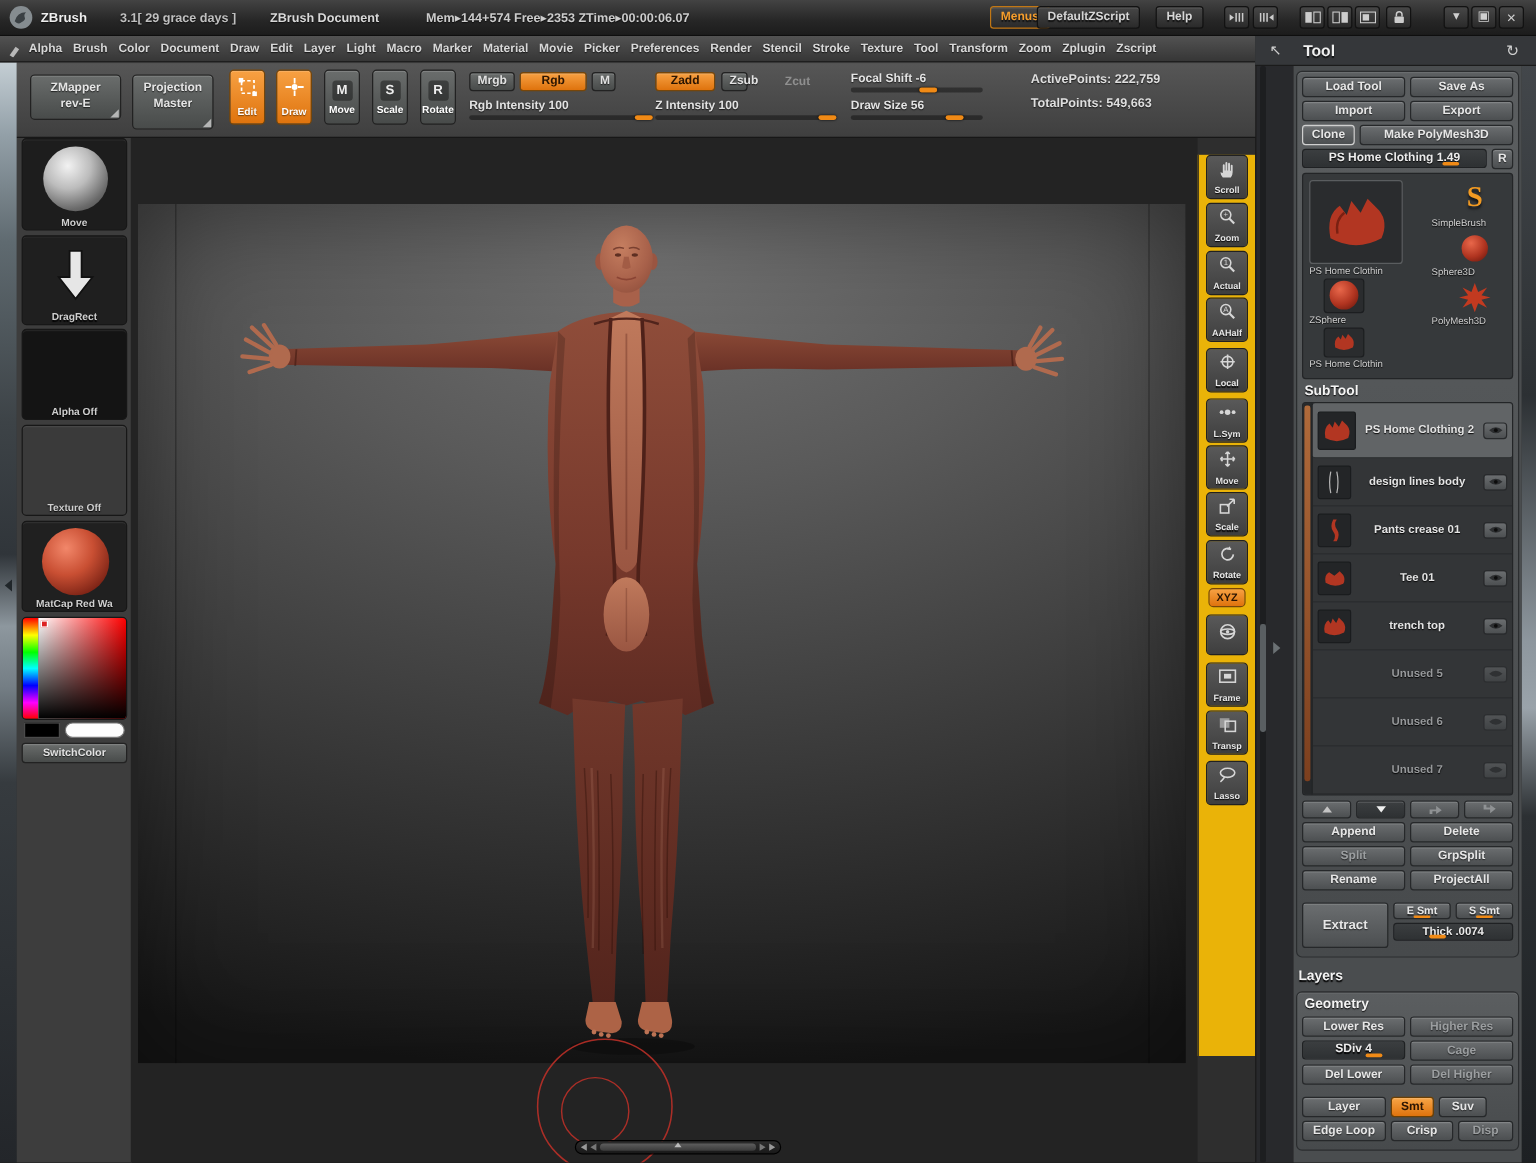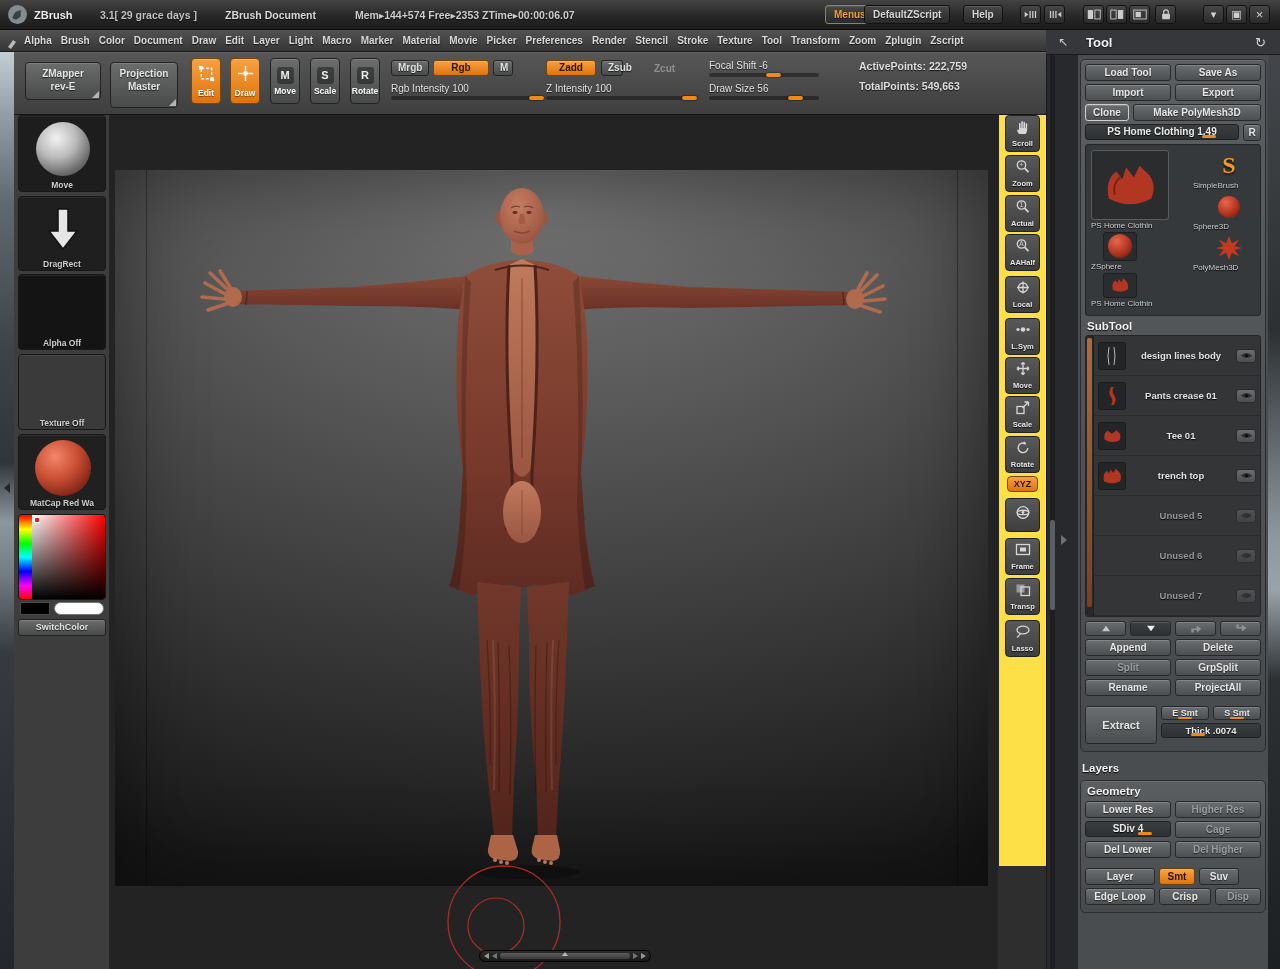--- a/index.html
+++ b/index.html
@@ -45,21 +45,21 @@
 .mode-btn.orange{background:linear-gradient(#f7a143,#df730d);border-color:#76460a}
 .mode-btn .ml{font-size:8.5px;font-weight:bold;color:#fff;text-shadow:0 1px 1px rgba(0,0,0,.5)}
 .letterbox{width:17px;height:17px;border-radius:3px;background:rgba(0,0,0,.38);color:#eee;
   font-size:11px;font-weight:bold;display:flex;align-items:center;justify-content:center}
 .small-btn{position:absolute;height:16px;line-height:14px;padding:0 6px;font-size:10px;font-weight:bold;
   color:#e2e2e2;background:linear-gradient(#6a6d6c,#484b4a);border:1px solid #222;border-radius:3px;
   text-align:center;box-shadow:inset 0 1px 0 rgba(255,255,255,.15)}
 .small-btn.orange{background:linear-gradient(#f7a143,#df730d);color:#2b1502;border-color:#76460a}
 .dimtext{position:absolute;font-size:10px;font-weight:bold;color:#8f8f8f}
 .slider-row{position:absolute}
-.slider-row .lab{font-size:10px;font-weight:normal;color:#e3e3e3;white-space:nowrap}
+.slider-row .lab{font-size:10px;font-weight:bold;color:#e3e3e3;white-space:nowrap}
 .track{position:relative;height:4px;background:rgba(0,0,0,.38);border-radius:2px;margin-top:2px}
 .thumb{position:absolute;top:0;height:4px;width:15px;background:#f08a16;border-radius:2px;box-shadow:0 0 2px #000}
 .ptstat{position:absolute;font-size:10.5px;font-weight:bold;color:#dedede}
 
 
 #left-edge{position:absolute;left:0;top:52px;width:14px;height:917px;
   background:linear-gradient(180deg,#c4ced4 0px,#93a0a8 60px,#5f6a70 150px,#3d4347 300px,#30353a 410px,#8d979e 470px,#747e85 520px,#363b3f 600px,#23262a 917px)}
 #right-edge{position:absolute;left:1268px;top:30px;width:12px;height:939px;
   background:linear-gradient(180deg,#45494d 0px,#2c3033 300px,#8e979e 505px,#9aa3aa 560px,#2c3033 650px,#1d2023 939px)}
 .collapse-tri{position:absolute;width:0;height:0}
@@ -84,21 +84,21 @@
 .docline{position:absolute;top:0;width:1px;height:716px;background:rgba(0,0,0,.35)}
 #gyro{position:absolute;left:331px;top:745px;width:128px;height:109px}
 #hscroll{position:absolute;left:369px;top:835px;width:172px;height:12px;background:linear-gradient(#2c2c2c,#191919);
   border:1px solid #000;border-radius:6px;display:flex;align-items:center;padding:0 4px;gap:3px}
 #hscroll .htri{width:0;height:0;border-top:3px solid transparent;border-bottom:3px solid transparent}
 #hscroll .hthumb{flex:1;height:6px;background:linear-gradient(#5d5d5d,#3a3a3a);border-radius:3px;position:relative}
 #hscroll .hthumb::after{content:"";position:absolute;left:50%;top:-1px;margin-left:-3px;width:0;height:0;
   border-left:3px solid transparent;border-right:3px solid transparent;border-bottom:4px solid #bbb}
 
 
-#right-strip{position:absolute;left:998px;top:115px;width:48px;height:751px;background:#fde047;border-left:1px solid #222}
+#right-strip{position:absolute;left:998px;top:129px;width:48px;height:751px;background:#eab308;border-left:1px solid #222}
 .cvbtn{position:absolute;left:6px;width:35px;height:37px;background:linear-gradient(#595959,#3e3e3e);
   border:1px solid #212121;border-radius:4px;display:flex;flex-direction:column;align-items:center;
   justify-content:center;gap:1px}
 .cvbtn .cl{font-size:7.5px;font-weight:bold;color:#e8e8e8;text-shadow:0 1px 1px #000;line-height:1}
 .cvbtn.xyz{height:16px;width:31px;left:8px;background:linear-gradient(#f7a143,#df730d);border-color:#76460a}
 .cvbtn.xyz .cl{font-size:9px;color:#2b1502;text-shadow:none}
 
 
 #divider{position:absolute;left:1046px;top:55px;width:32px;height:914px;background:#28292c;border-left:1px solid #1a1a1a}
 #divider .vtrack{position:absolute;left:3px;top:0;width:5px;height:914px;background:#1d1e20;border-radius:2px}
@@ -640,20 +640,34 @@
           <div class="thumb-lab">PolyMesh3D</div>
         </div>
       </div>
 
       <div class="section-title">SubTool</div>
       <div id="subtool-list">
         <div id="subtool-scroll">
             <div class="sthumb"></div>
           </div>
         <div id="subtool-rows">
+          <div class="strow sel">
+            <div class="stthumb" style="width:32px;height:32px">
+              <svg width="26" height="26" viewBox="0 0 60 60">
+                  <path d="M8 44 Q4 24 16 16 L22 24 26 12 34 22 40 10 50 20 Q58 30 52 44 Q30 56 8 44Z" fill="#b23622"></path>
+                </svg>
+            </div>
+            <div class="stlabel">PS Home Clothing 2</div>
+            <div class="eyebtn">
+                <svg width="13" height="9" viewBox="0 0 14 9">
+                  <path d="M1 4.5Q7 -1 13 4.5Q7 10 1 4.5Z" fill="#2c2e30"></path>
+                  <circle cx="7" cy="4.5" r="1.7" fill="#0c0c0c"></circle>
+                </svg>
+              </div>
+          </div>
           <div class="strow">
             <div class="stthumb">
               <svg width="22" height="22" viewBox="0 0 22 22" stroke="#b8b8b8" fill="none" stroke-width="1">
                   <path d="M8 2 Q6 11 8 20 M13 2 Q15 11 13 20"></path>
                 </svg>
             </div>
             <div class="stlabel">design lines body</div>
             <div class="eyebtn">
                 <svg width="13" height="9" viewBox="0 0 14 9">
                   <path d="M1 4.5Q7 -1 13 4.5Q7 10 1 4.5Z" fill="#2c2e30"></path>

